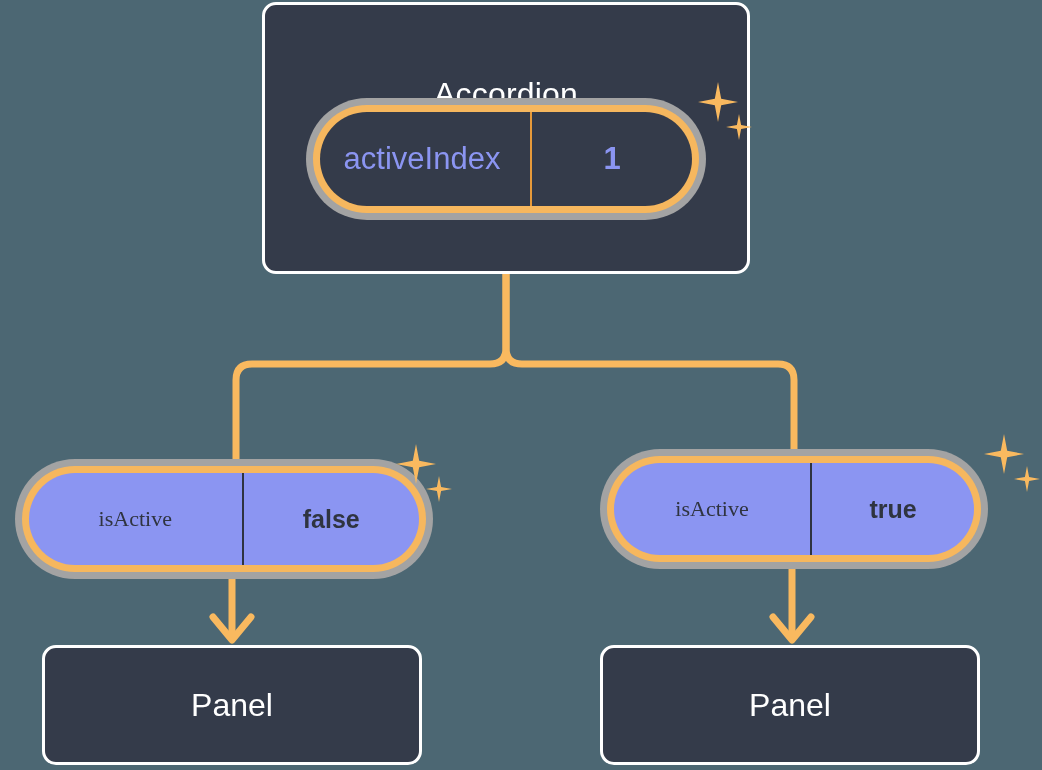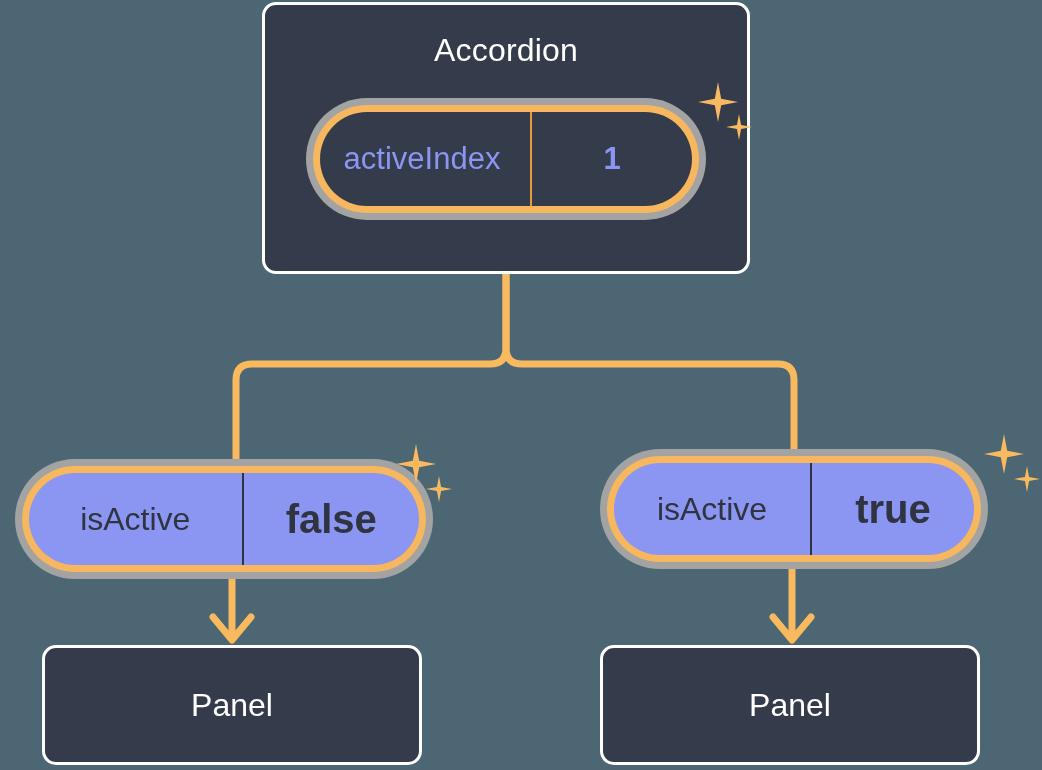--- a/index.html
+++ b/index.html
@@ -45,20 +45,21 @@
     width: 488px;
     height: 272px;
     padding-top: 26px;
   }
   .comp-title {
     color: #ffffff;
     font-size: 32px;
     font-weight: 400;
     letter-spacing: 0.2px;
     line-height: 1.2;
+    margin-top: 44px;
   }
   .panel-box {
     width: 380px;
     height: 120px;
     justify-content: center;
   }
   #panel-left  { left: 42px;  top: 645px; }
   #panel-right { left: 600px; top: 645px; }
   .panel-title {
     color: #ffffff;
@@ -112,27 +113,28 @@
     color: #8b95f2;
     font-size: 31px;
     font-weight: 700;
   }
 
   
   .pill-purple .pill-inner { background: #8b95f2; }
   .pill-purple .pill-key {
     flex: 0 0 55%;
     color: #2f3440;
-    font-size: 32px;
+    font-size: 22px;
     border-right: 2px solid #2f3440;
+    font-family: Liberation Serif, serif;
   }
   .pill-purple .pill-val {
     flex: 1 1 auto;
     color: #2f3440;
-    font-size: 40px;
+    font-size: 25px;
     font-weight: 700;
   }
   #pill-is-active-left  { left: 15px;  top: 459px; width: 418px; height: 120px; }
   #pill-is-active-right { left: 600px; top: 449px; width: 388px; height: 120px; }
 
   
   .sparkle-group {
     position: absolute;
     pointer-events: none;
   }

